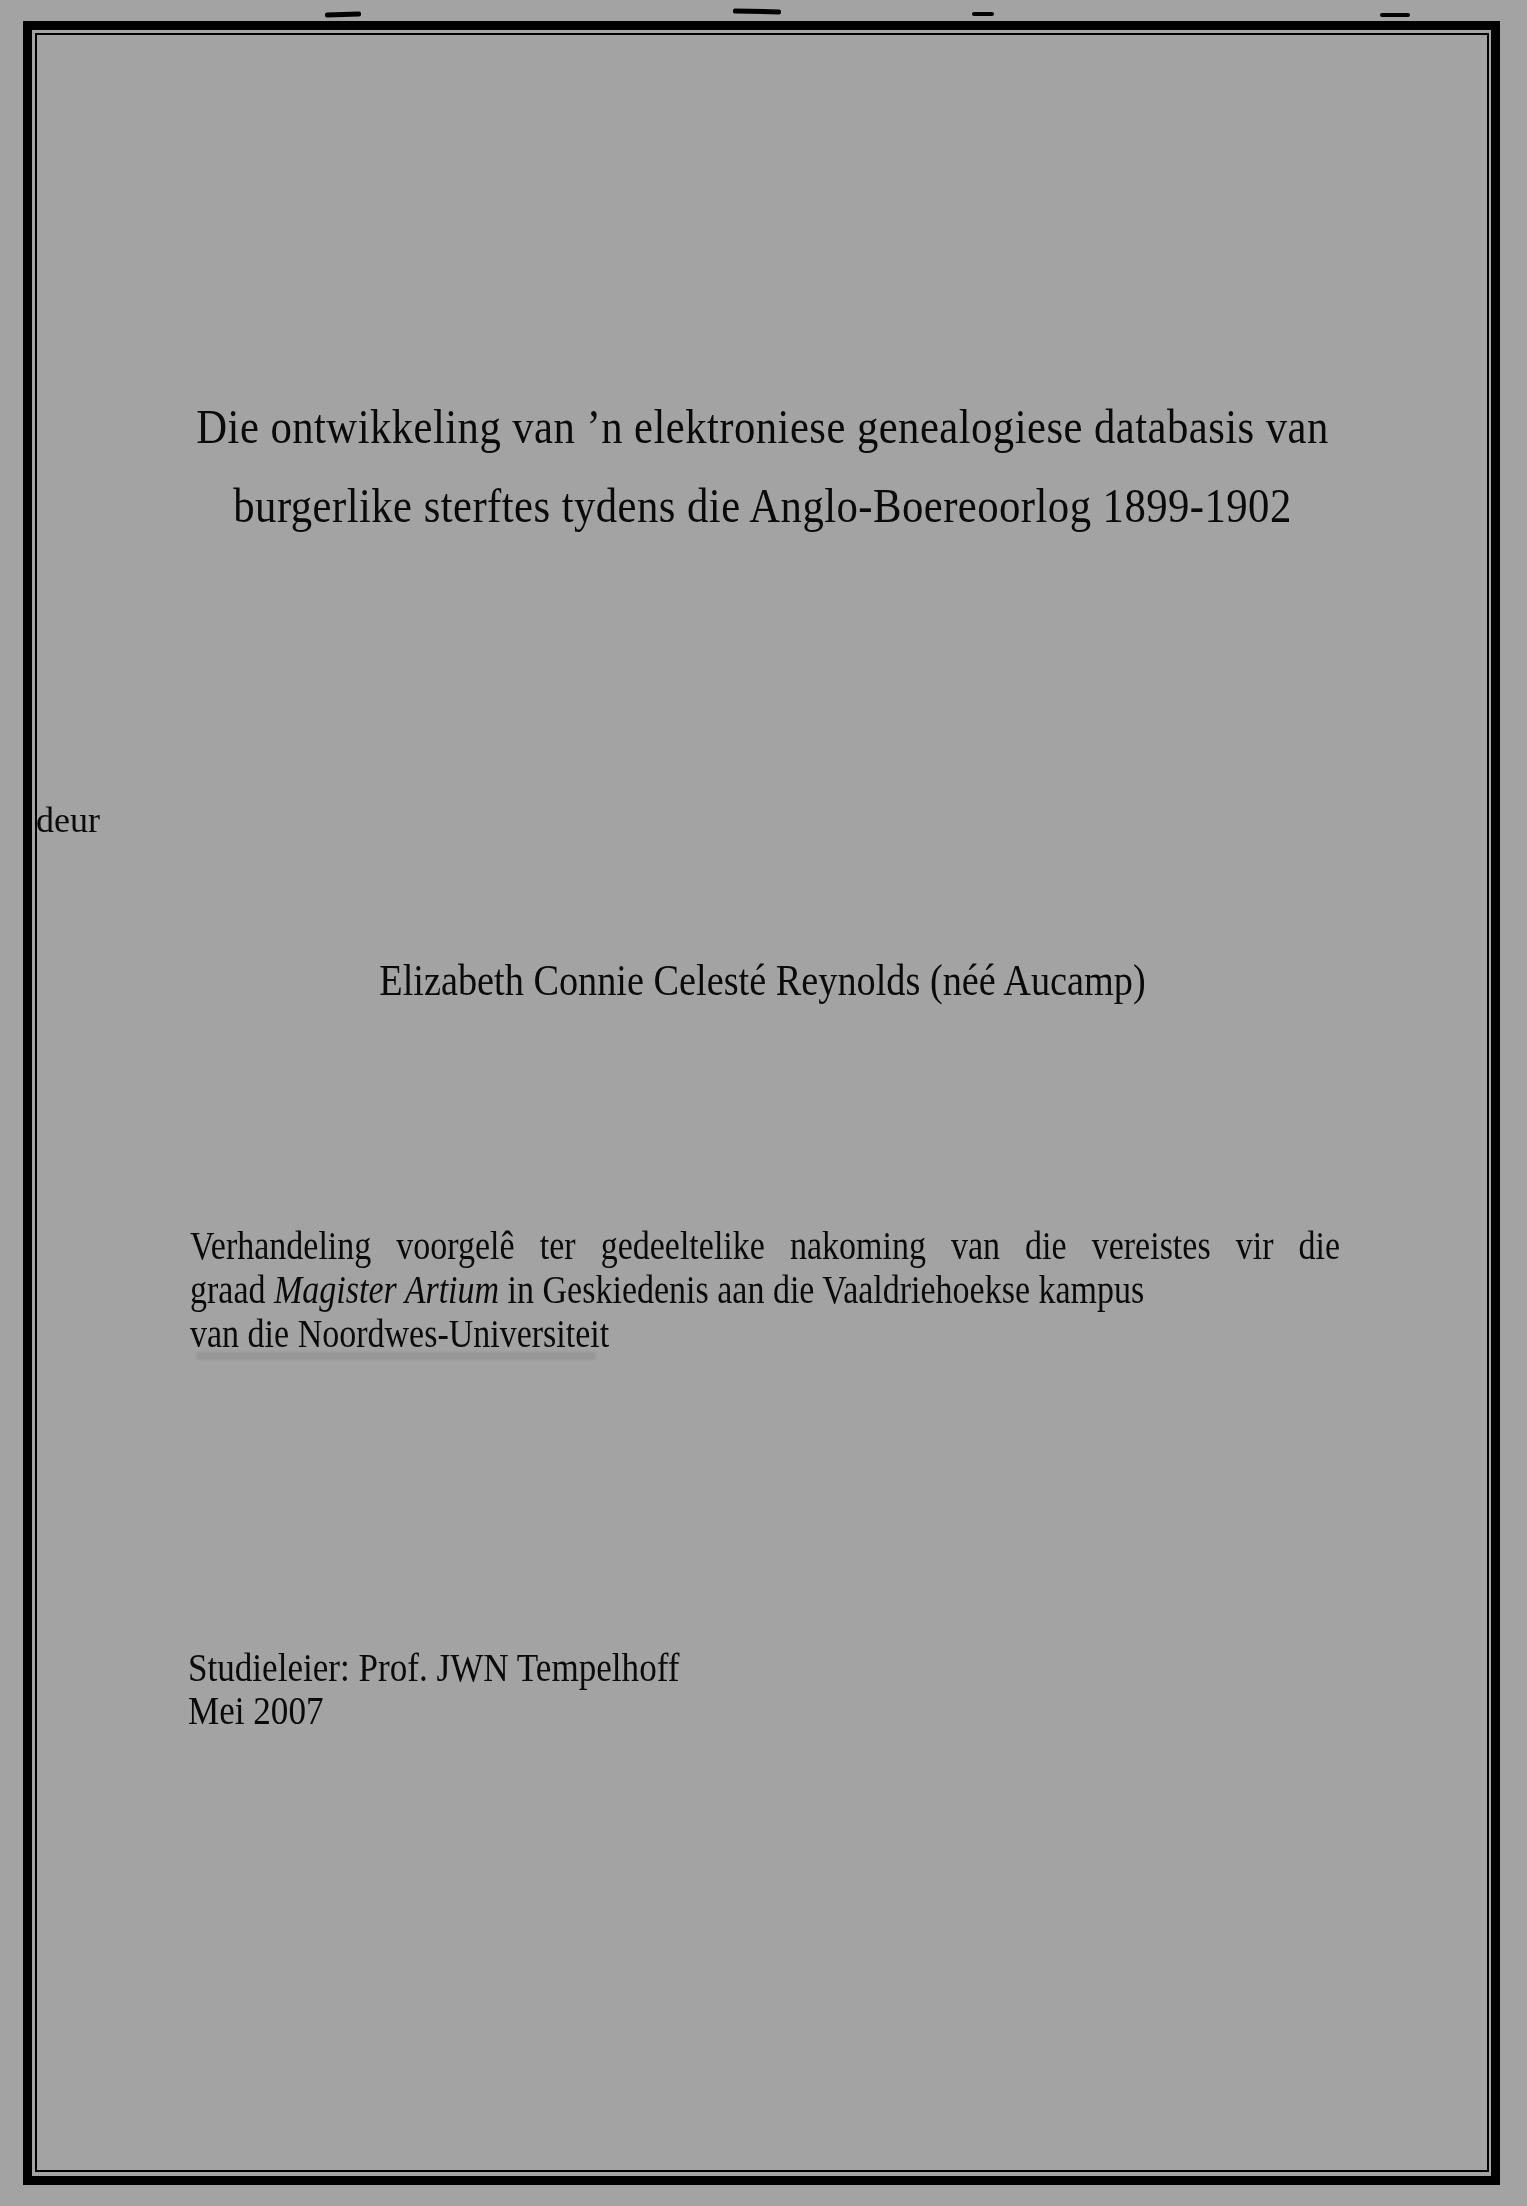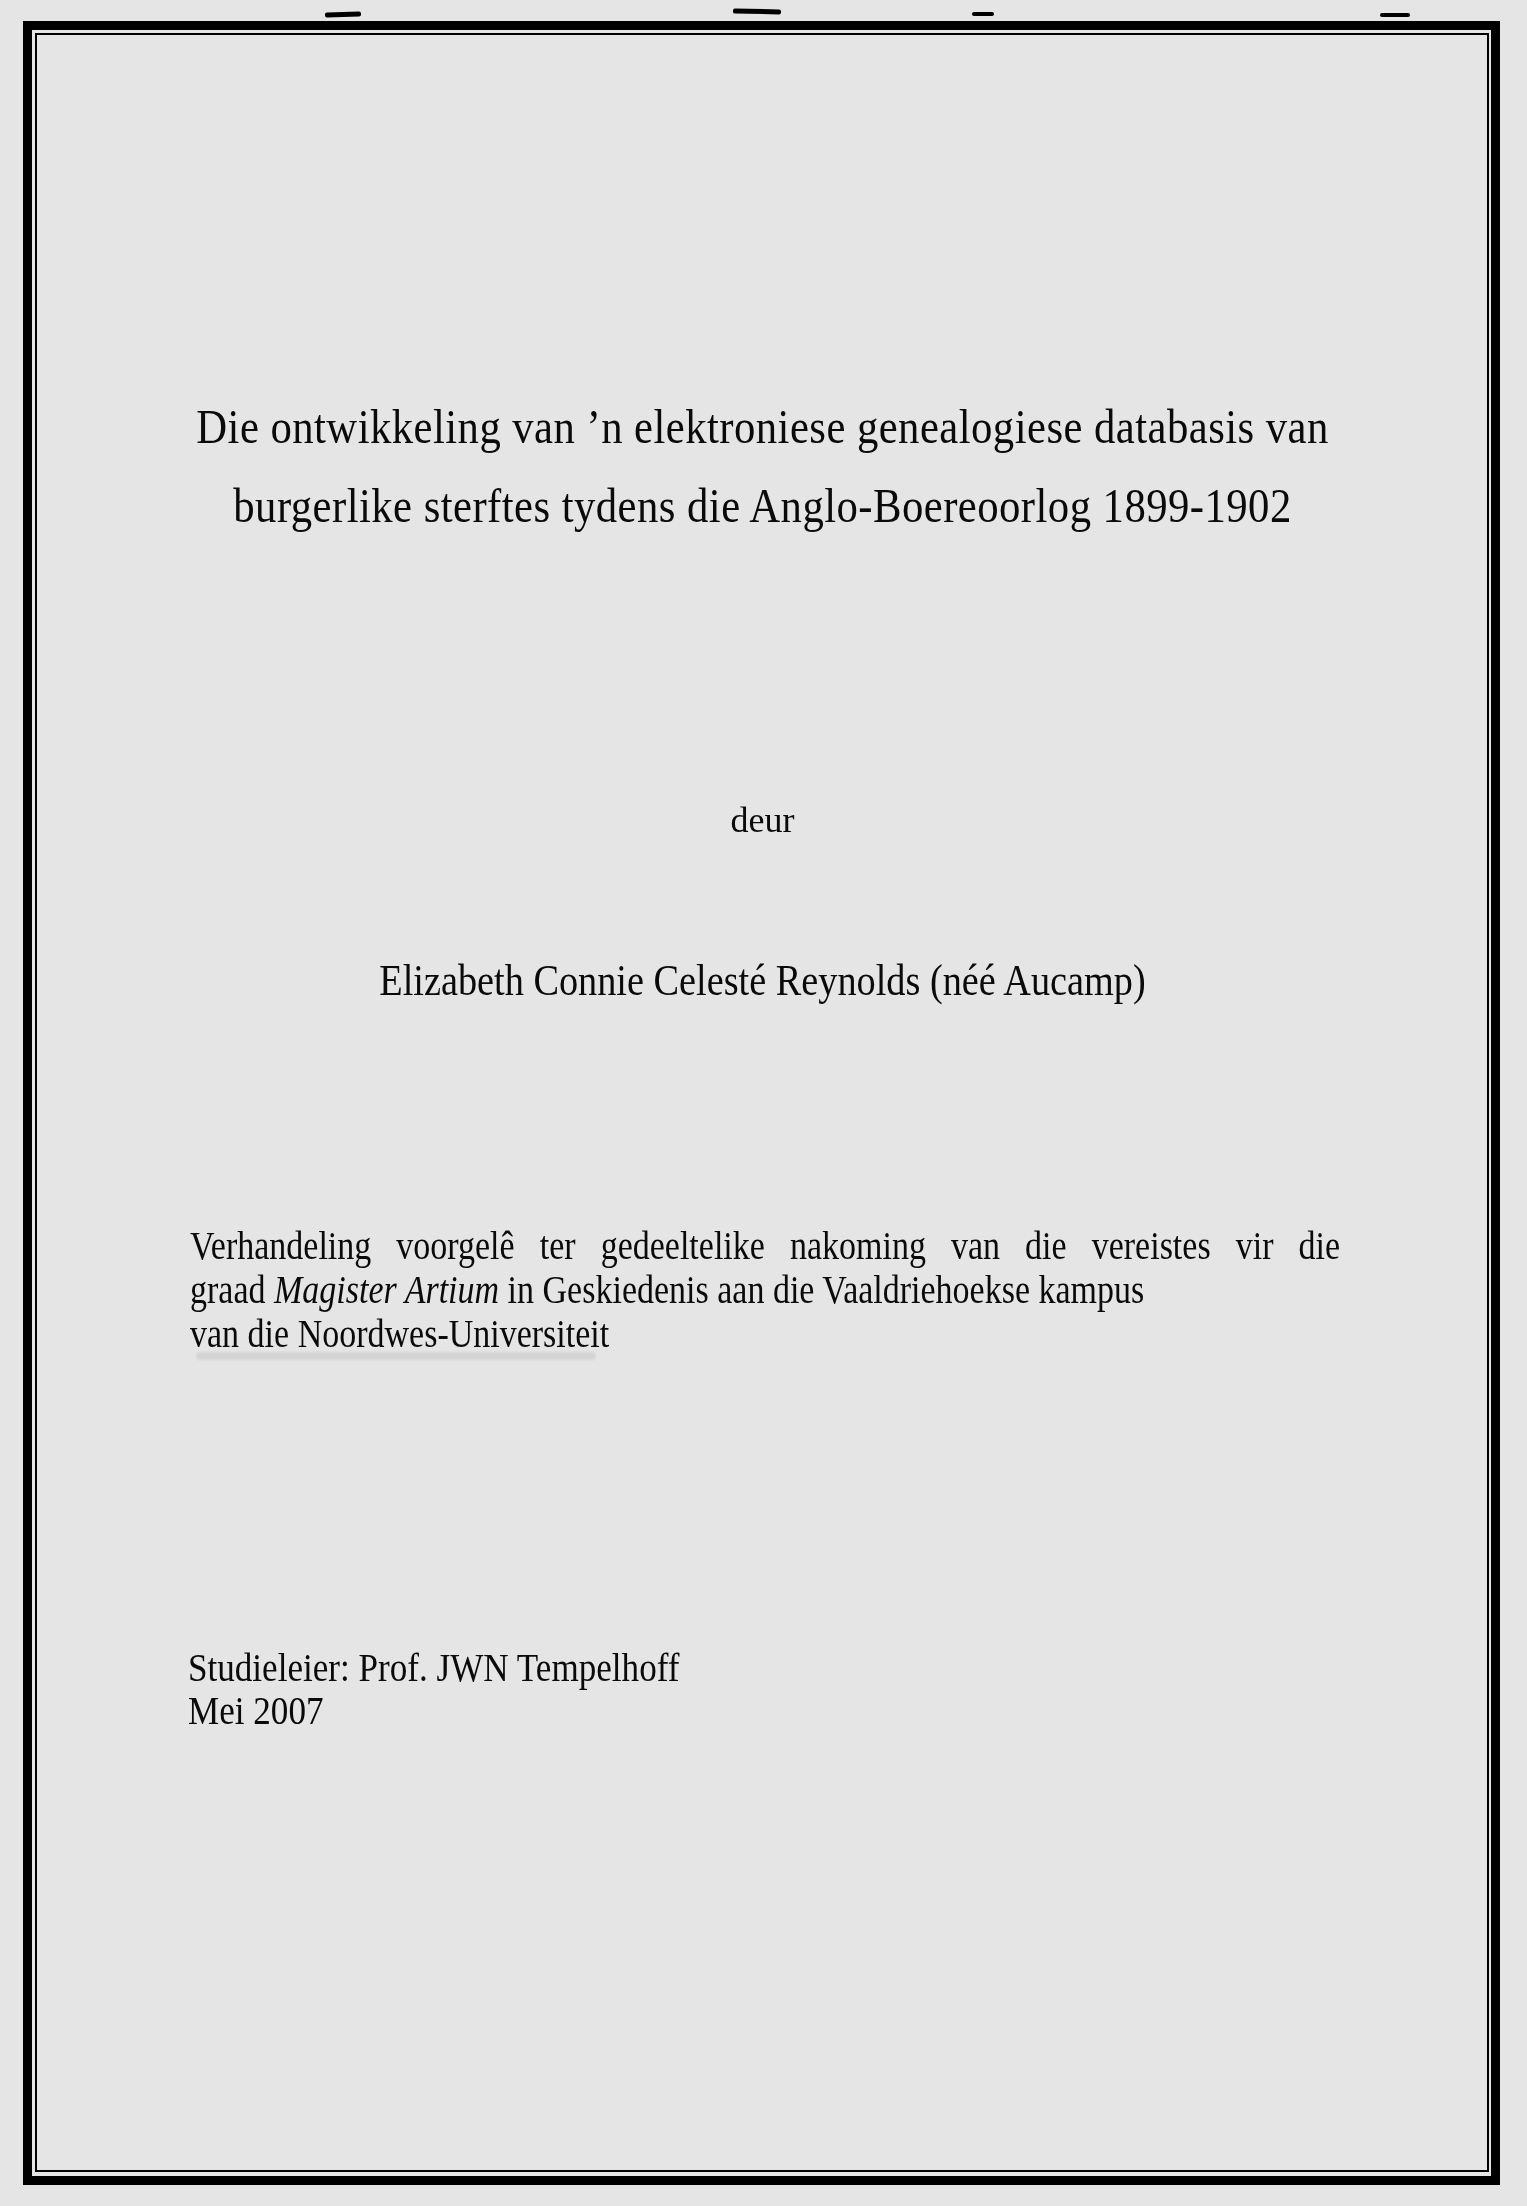--- a/index.html
+++ b/index.html
@@ -1,19 +1,19 @@
 <!DOCTYPE html>
 <html><head>
 <meta charset="utf-8">
 <style>
   html,body{margin:0;padding:0;background:#ffffff;}
   .page{
     position:relative;
     width:1527px;height:2206px;
-    background:#e5e5e5;
+    background:#a3a3a3;
     font-family:"Liberation Serif", serif;
     color:#0a0a0a;
     overflow:hidden;
   }
   
   .frame-outer{
     position:absolute;left:23px;top:21px;width:1477px;height:2164px;
     border:9px solid #000;box-sizing:border-box;
   }
   .frame-inner{
@@ -30,21 +30,21 @@
     background:rgba(0,0,0,0.07);border-radius:4px;filter:blur(1px);}
   
   .title{
     position:absolute;left:36px;right:38px;top:387px;
     text-align:center;font-size:48px;line-height:79px;
     transform:scaleX(0.89);transform-origin:50% 0;
     letter-spacing:0.5px;
   }
   .byline{
     position:absolute;left:36px;right:38px;top:800px;
-    text-align:center;font-size:36px;line-height:40px;
+    text-align:left;font-size:36px;line-height:40px;
   }
   .author{
     position:absolute;left:36px;right:38px;top:956px;
     text-align:center;font-size:44px;line-height:50px;
     transform:scaleX(0.87);transform-origin:50% 0;
   }
   .statement{
     position:absolute;left:190px;top:1224px;width:1353px;
     font-size:40px;line-height:44px;
     transform:scaleX(0.85);transform-origin:0 0;

